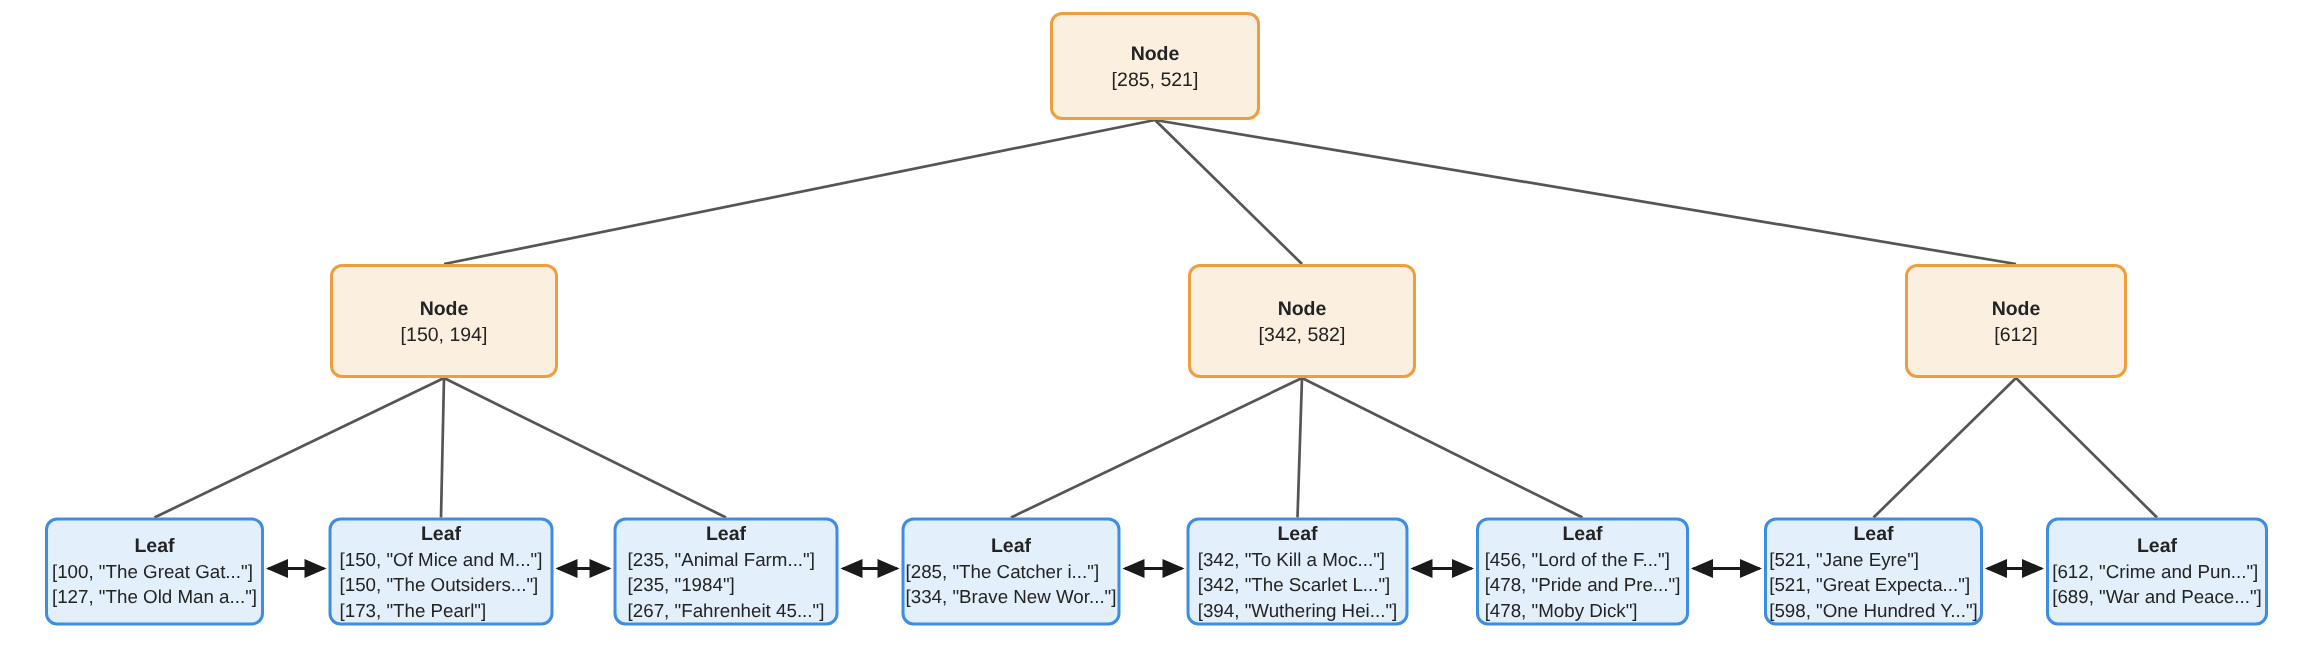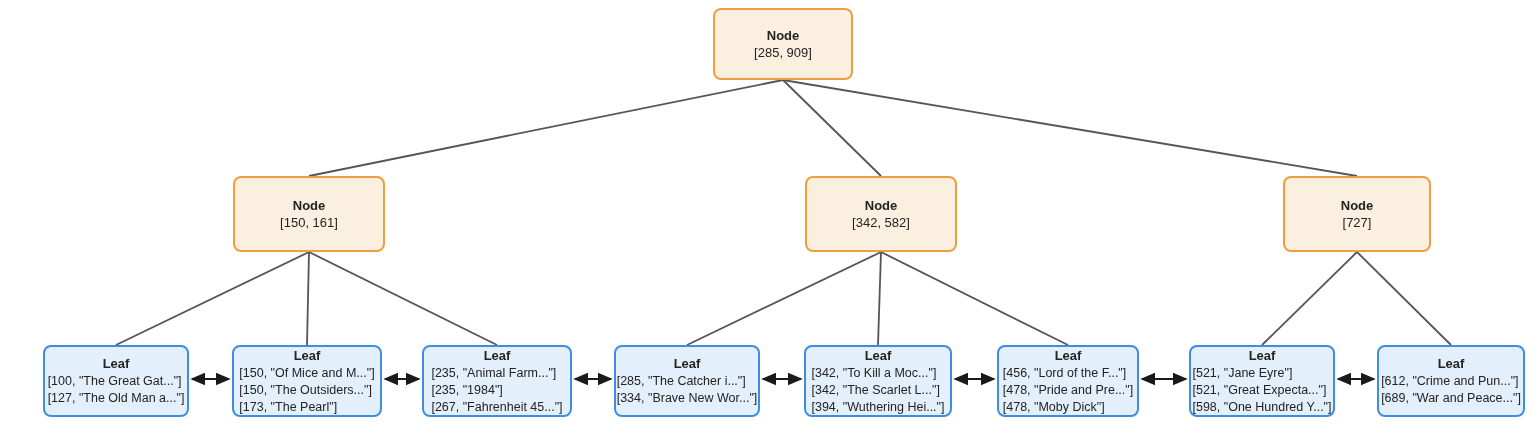--- a/index.html
+++ b/index.html
@@ -10,21 +10,20 @@
   body {
     width: 1536px;
     height: 440px;
     font-family: "Liberation Sans", sans-serif;
     overflow: hidden;
   }
   #canvas {
     position: relative;
     width: 1277px;
     height: 440px;
-    margin-left: 13px;
   }
   #edge-layer {
     position: absolute;
     left: 0;
     top: 0;
     width: 1536px;
     height: 440px;
     pointer-events: none;
   }
   .tnode {
@@ -102,33 +101,33 @@
         <line x1="562" y1="379" x2="598" y2="379" stroke="#1a1a1a" stroke-width="2.1" marker-end="url(#arrow-r)" marker-start="url(#arrow-l)"></line>
         <line x1="750" y1="379" x2="788" y2="379" stroke="#1a1a1a" stroke-width="2.1" marker-end="url(#arrow-r)" marker-start="url(#arrow-l)"></line>
         <line x1="942" y1="379" x2="981" y2="379" stroke="#1a1a1a" stroke-width="2.1" marker-end="url(#arrow-r)" marker-start="url(#arrow-l)"></line>
         <line x1="1129" y1="379" x2="1173" y2="379" stroke="#1a1a1a" stroke-width="2.1" marker-end="url(#arrow-r)" marker-start="url(#arrow-l)"></line>
         <line x1="1325" y1="379" x2="1361" y2="379" stroke="#1a1a1a" stroke-width="2.1" marker-end="url(#arrow-r)" marker-start="url(#arrow-l)"></line>
       </g>
   </svg>
   <div id="nodes">
       <div class="tnode internal" style="left: 700px; top: 8px; width: 140px; height: 72px;">
         <div class="node-title">Node</div>
-        <div class="node-sub">[285, 909]</div>
+        <div class="node-sub">[285, 521]</div>
       </div>
       <div class="tnode internal" style="left: 220px; top: 176px; width: 152px; height: 76px;">
         <div class="node-title">Node</div>
-        <div class="node-sub">[150, 161]</div>
+        <div class="node-sub">[150, 194]</div>
       </div>
       <div class="tnode internal" style="left: 792px; top: 176px; width: 152px; height: 76px;">
         <div class="node-title">Node</div>
         <div class="node-sub">[342, 582]</div>
       </div>
       <div class="tnode internal" style="left: 1270px; top: 176px; width: 148px; height: 76px;">
         <div class="node-title">Node</div>
-        <div class="node-sub">[727]</div>
+        <div class="node-sub">[612]</div>
       </div>
       <div class="tnode leaf" style="left: 30px; top: 345px; width: 146px; height: 72px;">
         <div class="node-title">Leaf</div>
         <div class="leaf-entries">
           <div class="leaf-entry">[100, "The Great Gat..."]</div>
           <div class="leaf-entry">[127, "The Old Man a..."]</div>
         </div>
       </div>
       <div class="tnode leaf" style="left: 219px; top: 345px; width: 150px; height: 72px;">
         <div class="node-title">Leaf</div>

